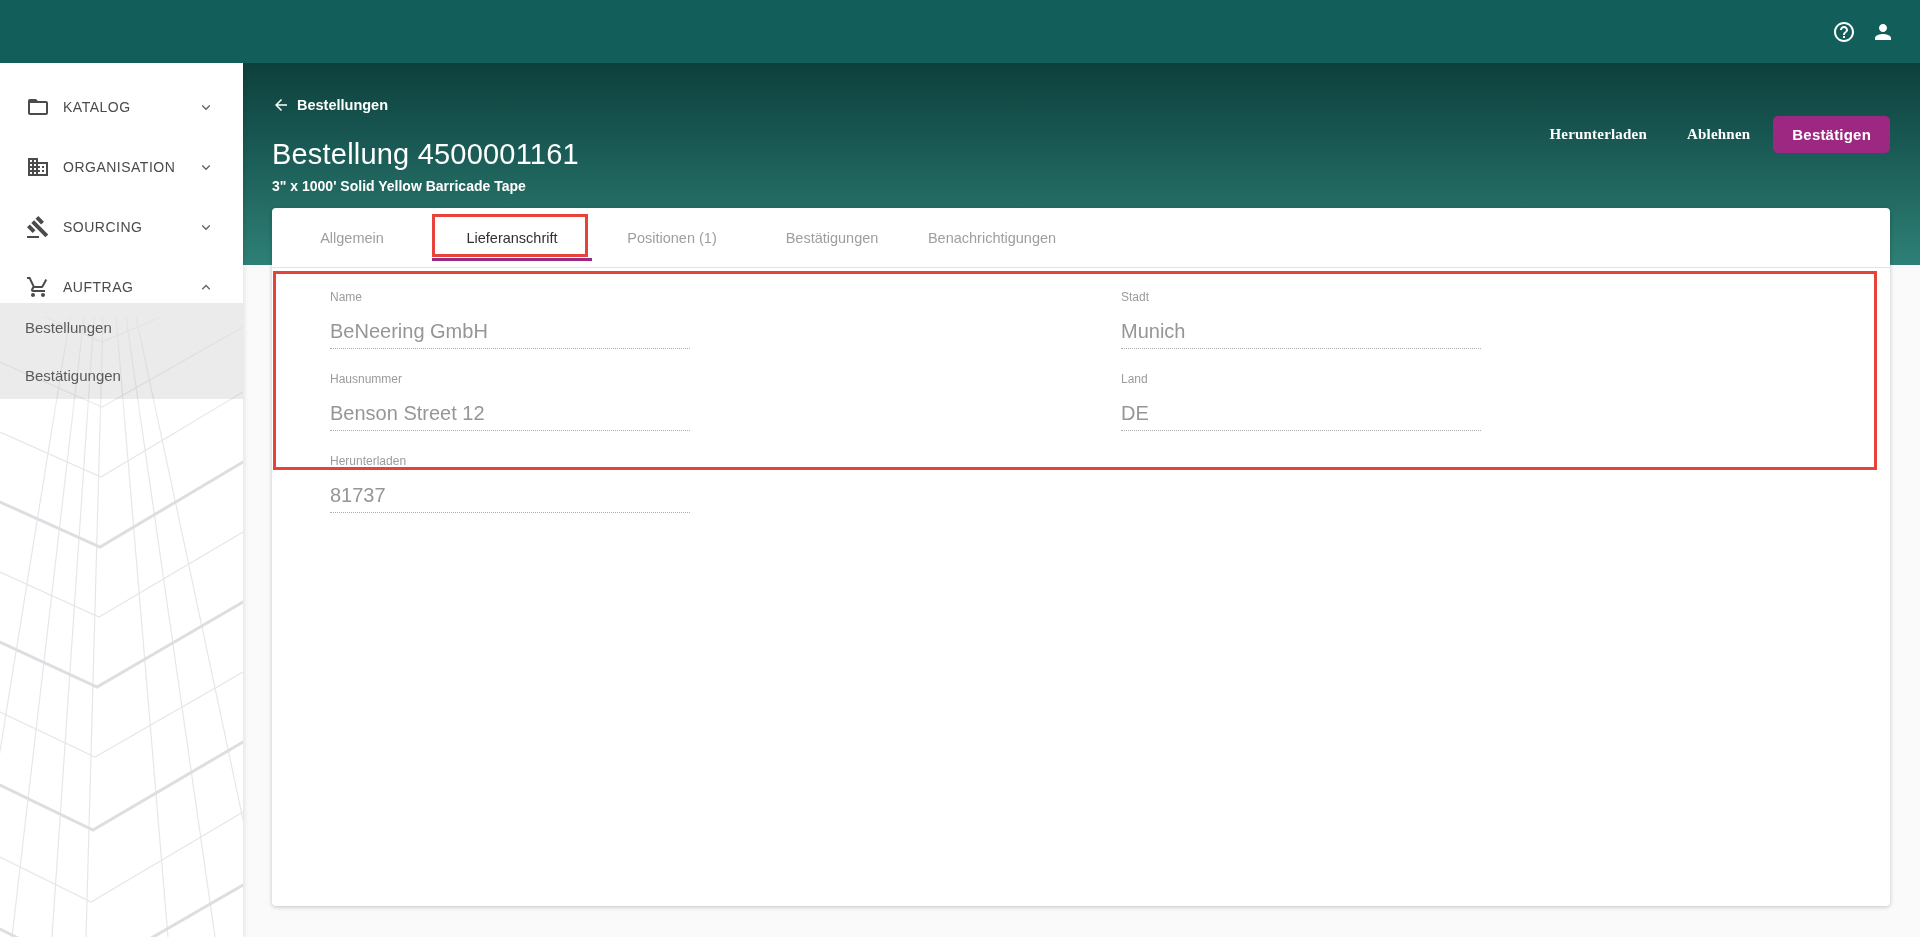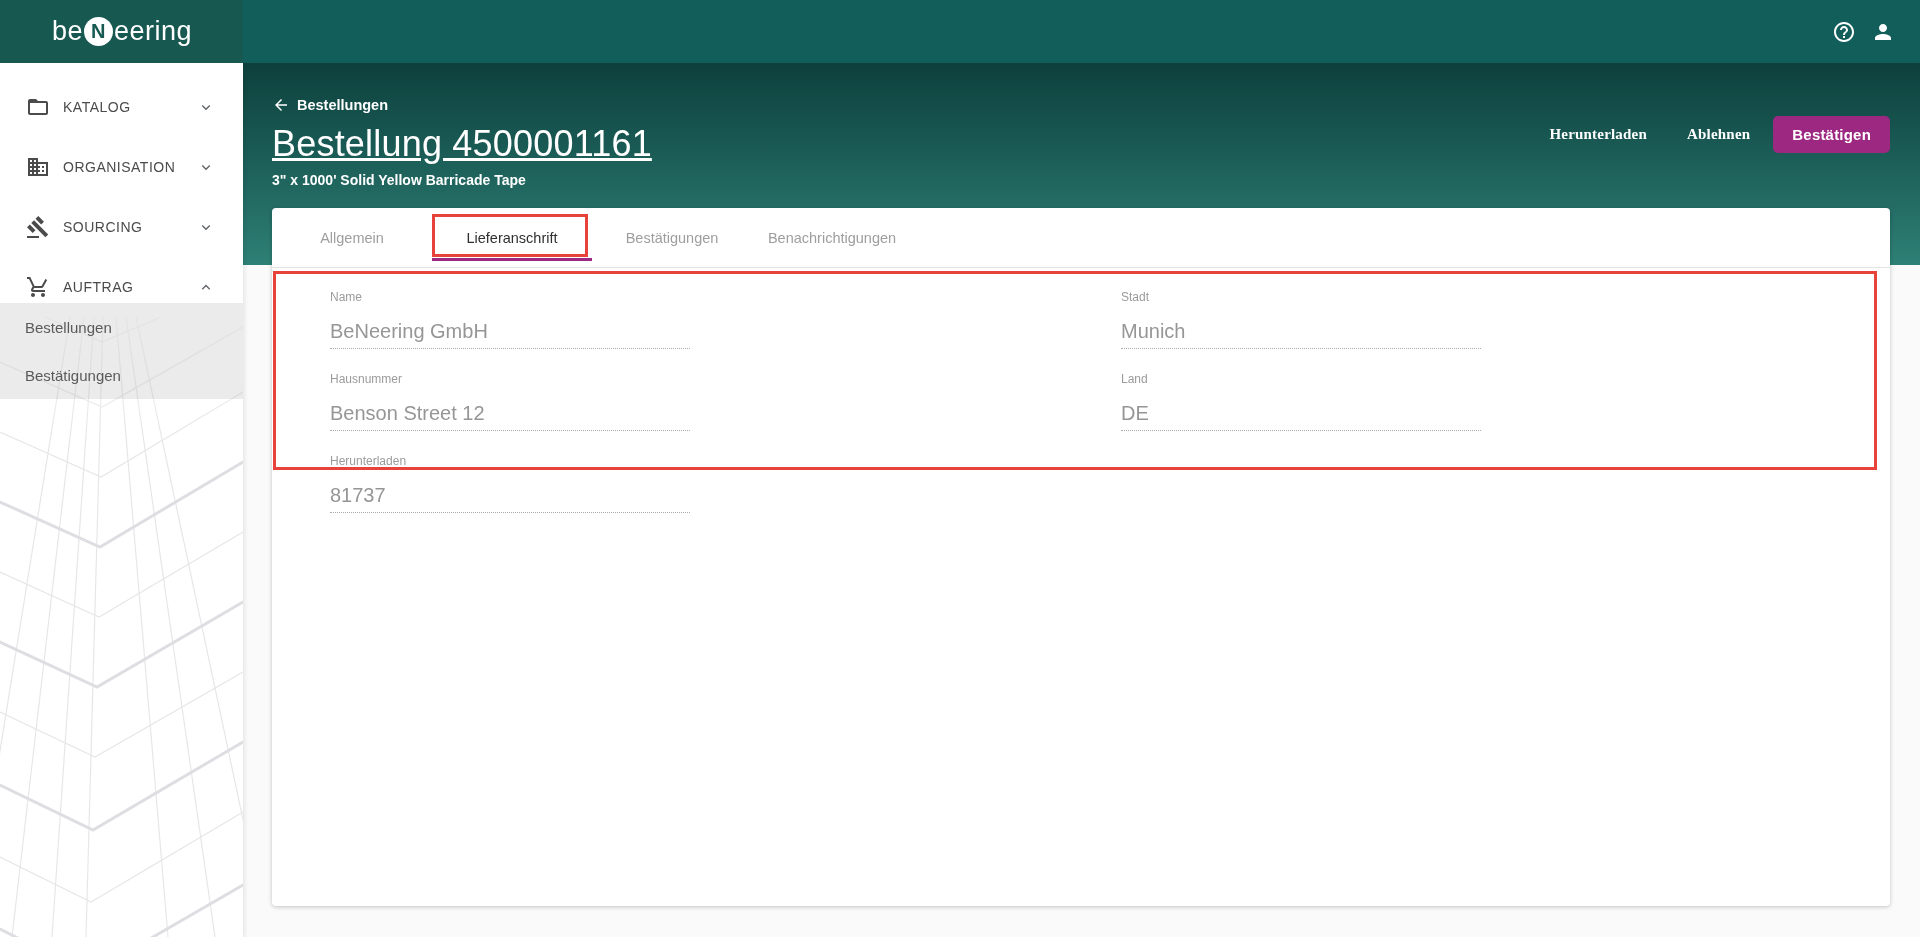--- a/index.html
+++ b/index.html
@@ -28,21 +28,21 @@
   .nav-chevron svg { width:18px; height:18px; stroke:#5f6368; fill:none; stroke-width:1.8; }
   .submenu { background:rgba(0,0,0,0.078); position:relative; z-index:2; }
   .submenu-item { height:48px; display:flex; align-items:center; padding-left:25px; font-size:15px; color:#5a5a5a; cursor:pointer; }
 
   
   .page-header { position:absolute; left:243px; top:63px; width:1677px; height:202px; background:linear-gradient(180deg,#0d403d 0%, #1b5c56 45%, #2e8076 100%); z-index:1; }
   .header-inner { position:absolute; left:29px; top:0; }
   .breadcrumb { display:flex; align-items:center; gap:7px; margin-top:33px; color:#fff; cursor:pointer; }
   .breadcrumb svg { width:18px; height:18px; fill:#fff; }
   .breadcrumb-label { font-size:14.5px; font-weight:700; }
-  .page-title { margin-top:9px; color:#fff; font-size:36px; font-weight:400; letter-spacing:.2px;text-decoration:underline; }
+  .page-title { margin-top:24px; color:#fff; font-size:29px; font-weight:400; letter-spacing:.2px; }
   .page-subtitle { margin-top:7px; color:#fff; font-size:14px; font-weight:700; }
   .header-actions { position:absolute; right:30px; top:53px; display:flex; align-items:center; gap:6px; }
   .btn-text { background:transparent; border:none; color:#fff; font-family:Liberation Serif, serif; font-size:15px; font-weight:700; letter-spacing:.2px; padding:9px 17px; cursor:pointer; border-radius:4px; }
   .btn-filled { border:none; color:#fff; font-family:inherit; font-size:15px; font-weight:700; letter-spacing:.2px; padding:10px 19px; cursor:pointer; border-radius:5px; background:#9c2882;text-align:center; }
 
   
   .card { position:absolute; left:272px; top:208px; width:1618px; height:698px; background:#fff; border-radius:4px; box-shadow:0 1px 4px rgba(0,0,0,.22); z-index:2; }
   .tabs { display:flex; height:60px; border-bottom:1px solid #e3e3e3; }
   .tab { width:160px; display:flex; align-items:center; justify-content:center; font-size:14.5px; font-weight:500; color:#9e9e9e; cursor:pointer; position:relative; }
   .tab.active { color:#303030; }
@@ -60,27 +60,20 @@
   .annotation-form { left:273px; top:271px; width:1604px; height:199px; }
 
   .building-bg svg line, .building-bg svg path { stroke-linecap:round; }
 </style>
 </head>
 <body>
 
 <div id="app">
 
   <div class="topbar">
-    <div class="topbar-left">
-      <div class="logo">
-        <span>be</span>
-          <span class="logo-mark">N</span>
-          <span>eering</span>
-      </div>
-    </div>
     <div class="topbar-right">
       <span class="topbar-icon">
         <svg viewBox="0 0 24 24">
             <path d="M11 18h2v-2h-2v2zm1-16C6.48 2 2 6.48 2 12s4.48 10 10 10 10-4.48 10-10S17.52 2 12 2zm0 18c-4.41 0-8-3.59-8-8s3.59-8 8-8 8 3.59 8 8-3.59 8-8 8zm0-14c-2.21 0-4 1.79-4 4h2c0-1.1.9-2 2-2s2 .9 2 2c0 2-3 1.75-3 5h2c0-2.25 3-2.5 3-5 0-2.21-1.79-4-4-4z"></path>
           </svg>
       </span>
       <span class="topbar-icon">
         <svg viewBox="0 0 24 24">
             <path d="M12 12c2.21 0 4-1.79 4-4s-1.79-4-4-4-4 1.79-4 4 1.79 4 4 4zm0 2c-2.67 0-8 1.34-8 4v2h16v-2c0-2.66-5.33-4-8-4z"></path>
           </svg>
@@ -195,20 +188,21 @@
       <button class="btn-text">Herunterladen</button>
       <button class="btn-text">Ablehnen</button>
       <button class="btn-filled">Bestätigen</button>
     </div>
   </div>
 
   <div class="card">
     <div class="tabs">
       <div class="tab">Allgemein</div>
       <div class="tab active">Lieferanschrift</div>
+      <div class="tab">Positionen (1)</div>
       <div class="tab">Bestätigungen</div>
       <div class="tab">Benachrichtigungen</div>
     </div>
 
     <div class="form-grid">
       <div class="field">
         <div class="field-label">Name</div>
         <div class="field-value">BeNeering GmbH</div>
       </div>
       <div class="field">

